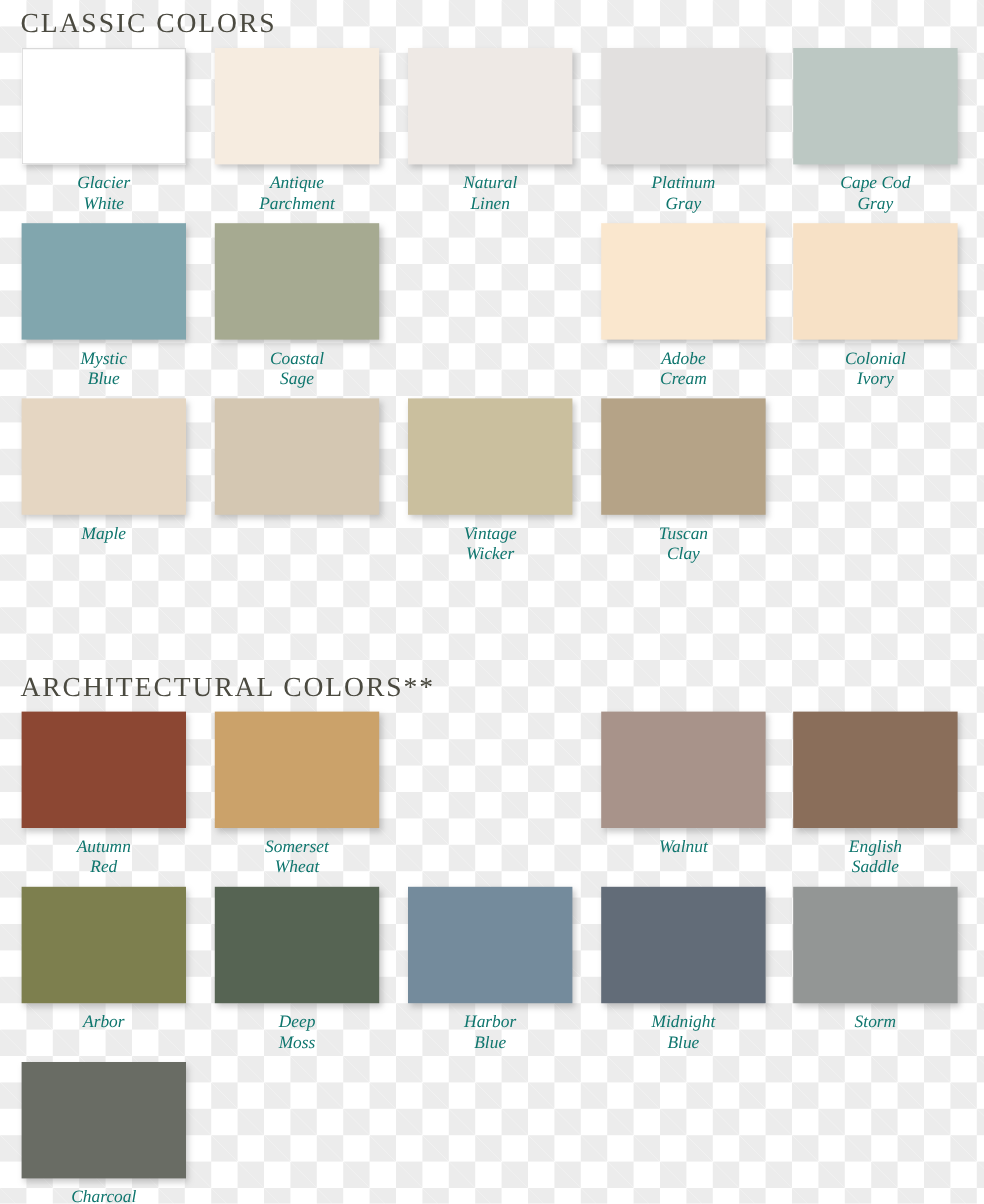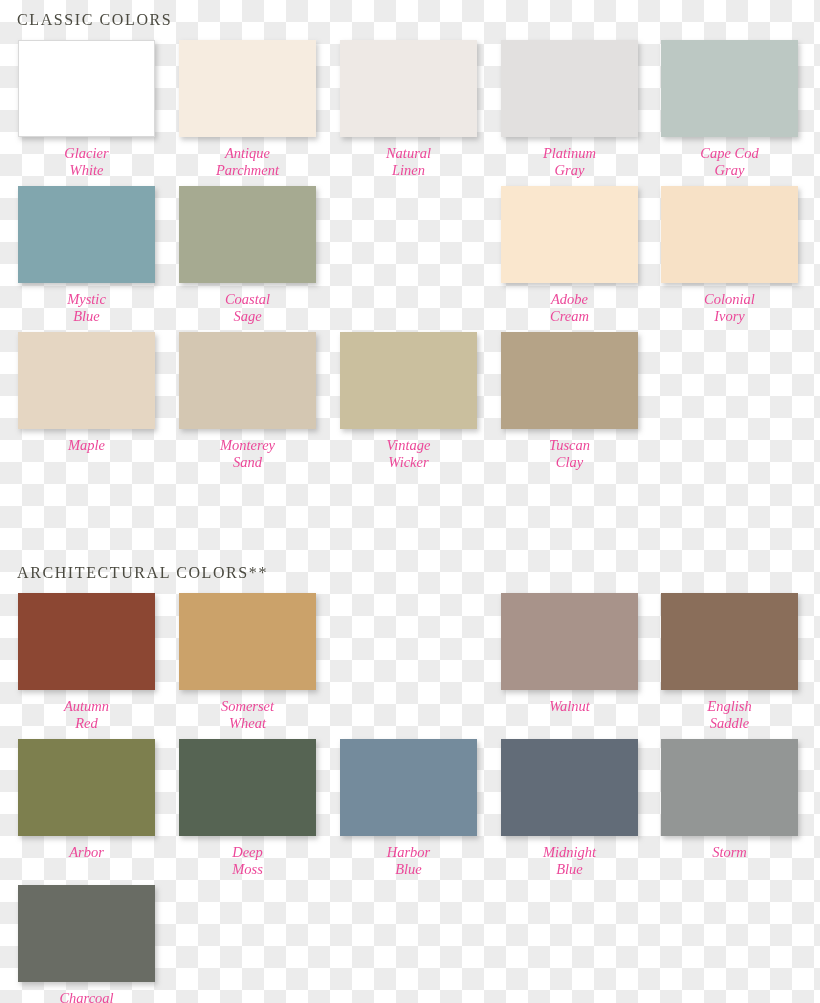--- a/index.html
+++ b/index.html
@@ -36,21 +36,21 @@
     width: 820px;
   }
 
   #section-classic { top: 0px; }
   #section-architectural { top: 505px; margin-top: 48px; }
 
   .section-title {
     margin: 0;
     padding: 0 0 0 17px;
     font-family: "Liberation Serif", "DejaVu Serif", serif;
-    font-size: 16px;
+    font-size: 23px;
     font-weight: normal;
     letter-spacing: 1.6px;
     color: #4b4a40;
     line-height: 40px;
     height: 40px;
     white-space: nowrap;
   }
 
   .swatch-grid {
     position: relative;
@@ -88,21 +88,21 @@
   }
 
   .swatch-label {
     width: 137px;
     margin-top: 8px;
     text-align: center;
     font-family: "Liberation Serif", "DejaVu Serif", serif;
     font-style: italic;
     font-size: 14.5px;
     line-height: 16.5px;
-    color: #ec4899;
+    color: #0f766e;
     white-space: pre-line;
   }
 </style>
 </head>
 <body>
 
 <div class="page">
 
   <section class="section" id="section-classic">
     <h2 class="section-title">CLASSIC COLORS</h2>
@@ -159,22 +159,20 @@
         </div>
       </div>
 
       <div class="swatch-row">
         <div class="swatch-cell" data-col="0">
           <div class="swatch-chip" style="background-color: rgb(229, 214, 194);"></div>
           <div class="swatch-label">Maple</div>
         </div>
         <div class="swatch-cell" data-col="1">
           <div class="swatch-chip" style="background-color: rgb(212, 199, 178);"></div>
-          <div class="swatch-label">Monterey
-Sand</div>
         </div>
         <div class="swatch-cell" data-col="2">
           <div class="swatch-chip" style="background-color: rgb(202, 191, 158);"></div>
           <div class="swatch-label">Vintage
 Wicker</div>
         </div>
         <div class="swatch-cell" data-col="3">
           <div class="swatch-chip" style="background-color: rgb(181, 163, 135);"></div>
           <div class="swatch-label">Tuscan
 Clay</div>

